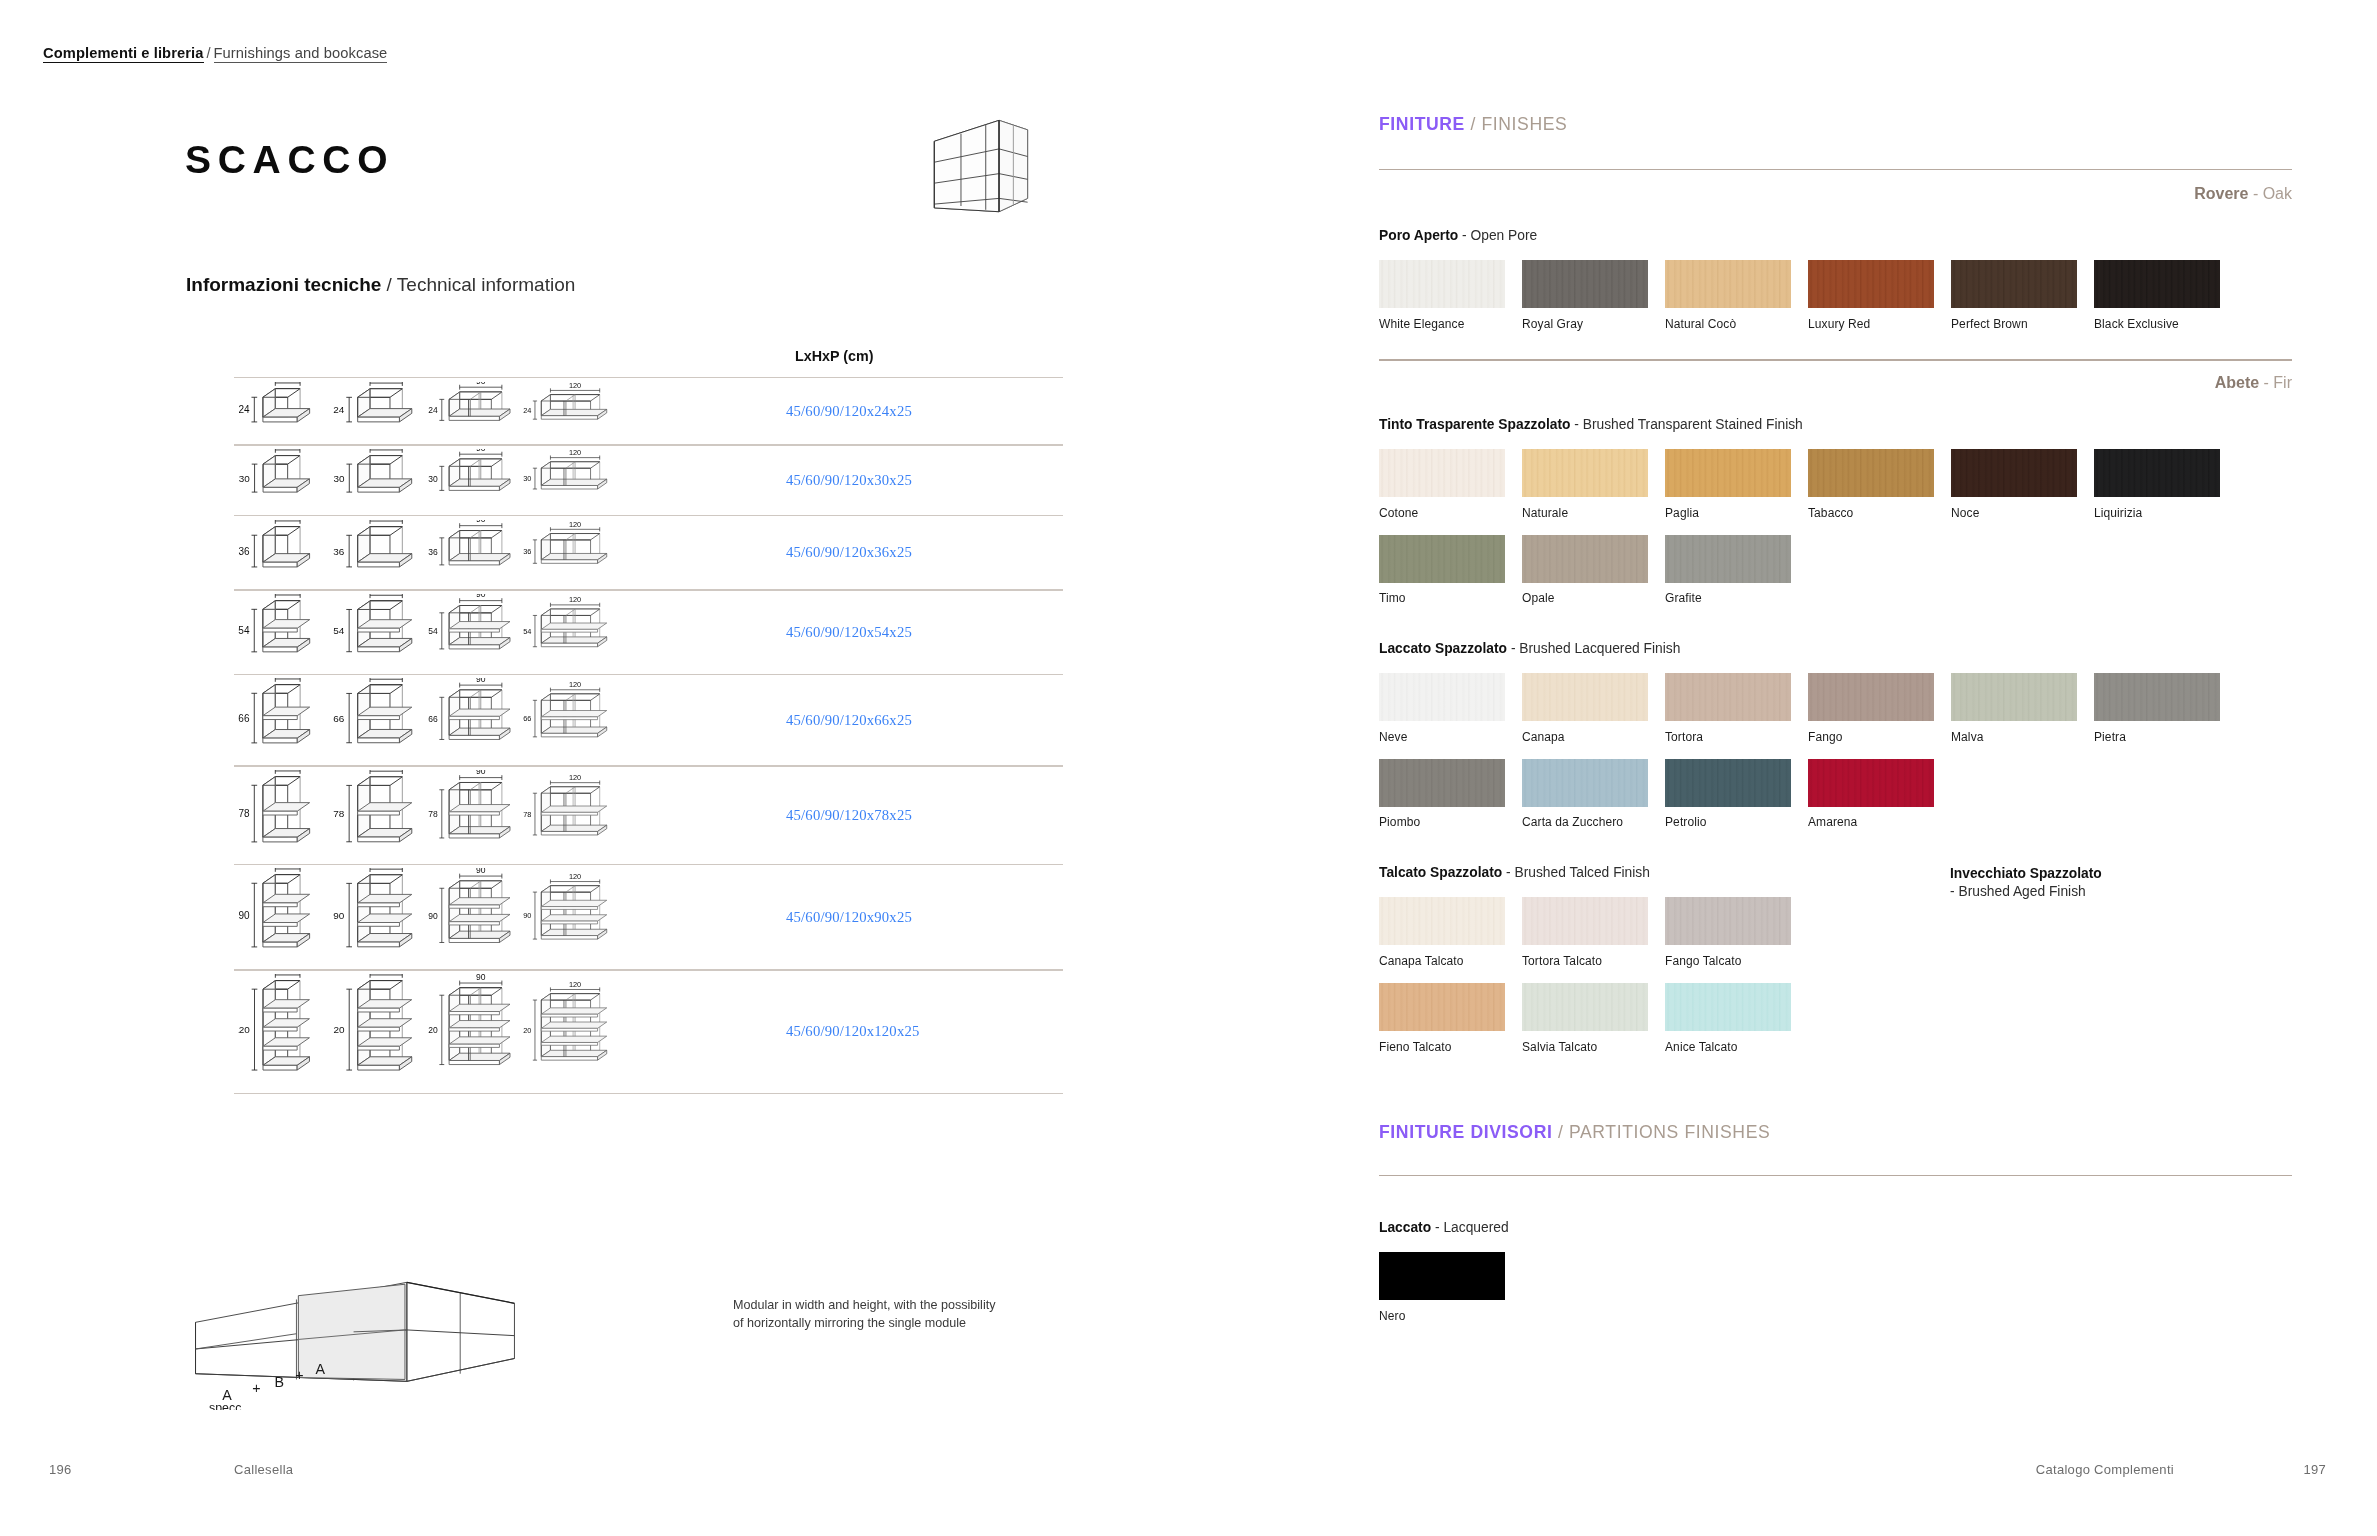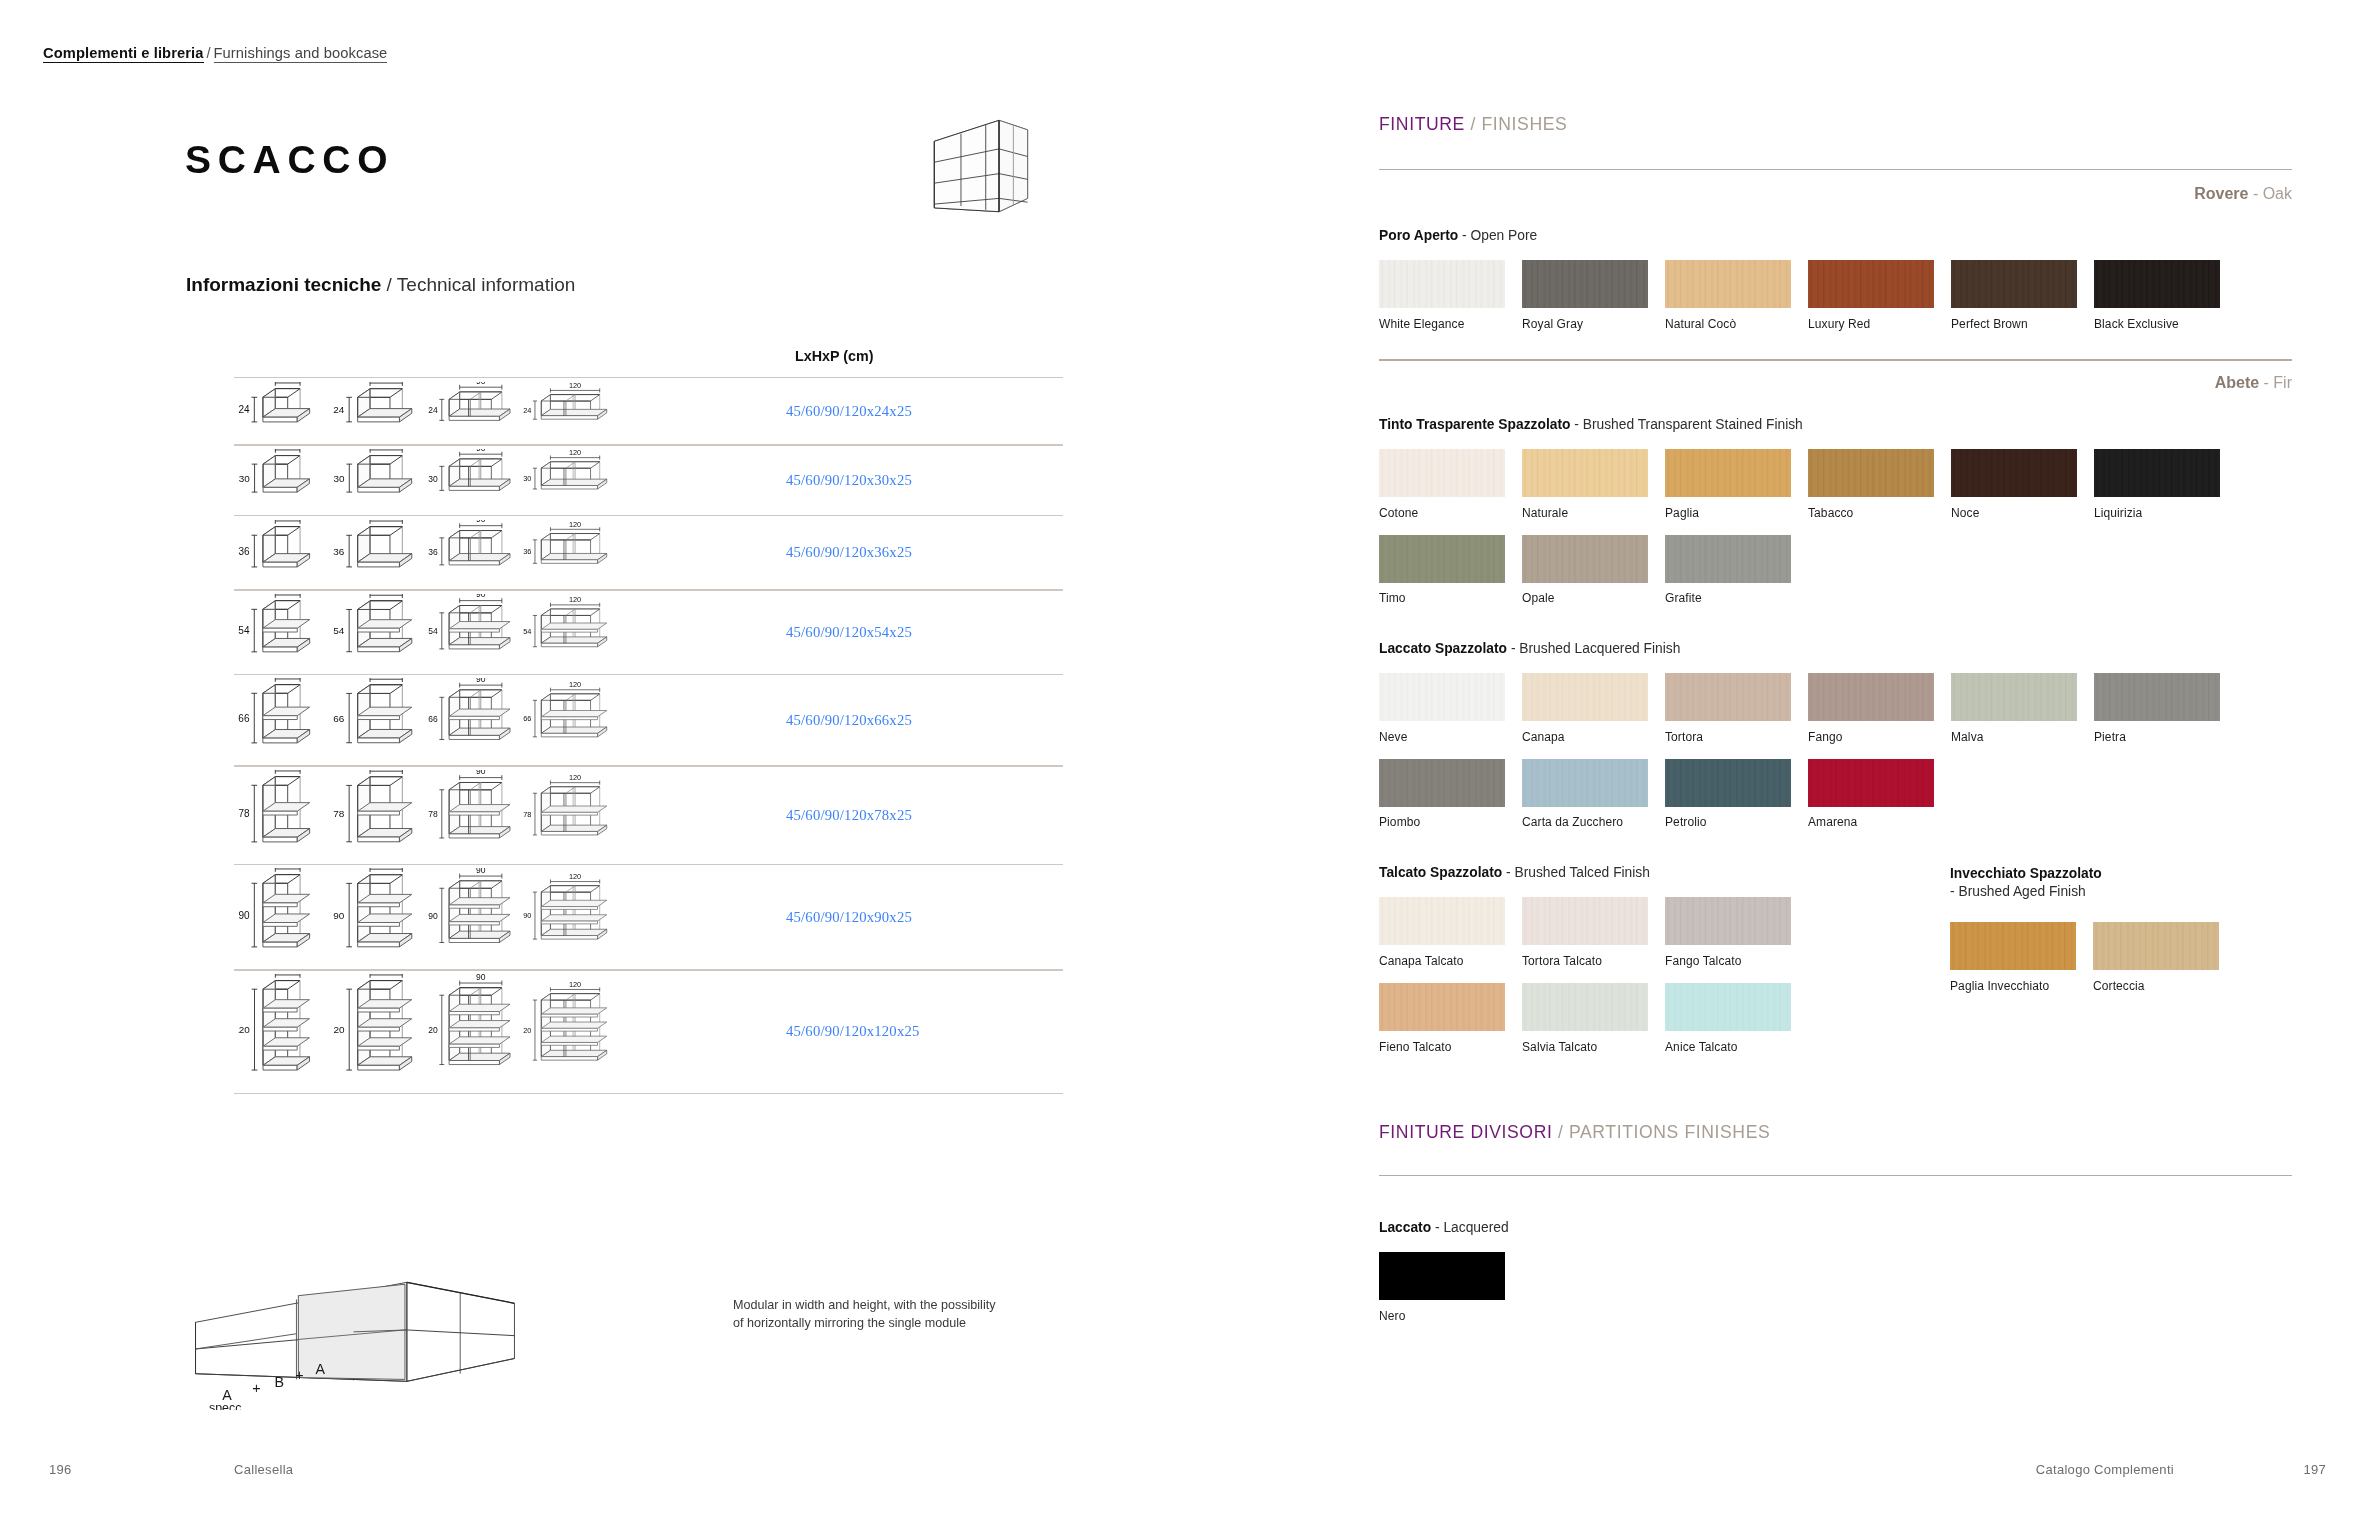--- a/index.html
+++ b/index.html
@@ -169,21 +169,21 @@
     left: 19px;
     right: 86px;
     top: 0;
   }
   .sect-head {
     font-size: 17.6px;
     letter-spacing: 0.6px;
     margin: 0;
     white-space: nowrap;
   }
-  .sect-head b { font-weight: normal; color: #701a75; }
+  .sect-head b { font-weight: bold; color: #8b5cf6; }
   .sect-head span { color: #a99c91; font-weight: normal; }
 
   .rule {
     height: 1.4px;
     background: #b7aaa0;
     width: 100%;
   }
   .wood-label {
     text-align: right;
     font-size: 16px;
@@ -1471,34 +1471,20 @@
                 <div class="sw-name">Anice Talcato</div>
               </div>
             </div>
         </div>
         <div class="col-right-inv">
           <div class="inv-head">
             <b>Invecchiato Spazzolato</b>
             <span>- Brushed Aged Finish</span>
           </div>
           <div style="height:21px"></div>
-          <div class="sw-grid">
-              <div class="sw-cell">
-                <div class="sw-chip" style="background: rgb(205, 149, 72);">
-                  <div class="grain" style="background-image: repeating-linear-gradient(90deg, rgba(183, 127, 51, 0) 0px, rgba(183, 127, 51, 0) 1.9px, rgba(183, 127, 51, 0.4) 2.9px, rgba(183, 127, 51, 0) 4.8px, rgba(183, 127, 51, 0) 8.6px, rgba(183, 127, 51, 0.267) 9.5px, rgba(183, 127, 51, 0) 12.4px);"></div>
-                </div>
-                <div class="sw-name">Paglia Invecchiato</div>
-              </div>
-              <div class="sw-cell">
-                <div class="sw-chip" style="background: rgb(212, 185, 142);">
-                  <div class="grain" style="background-image: repeating-linear-gradient(90deg, rgba(194, 164, 116, 0) 0px, rgba(194, 164, 116, 0) 1.9px, rgba(194, 164, 116, 0.4) 2.9px, rgba(194, 164, 116, 0) 4.8px, rgba(194, 164, 116, 0) 8.6px, rgba(194, 164, 116, 0.267) 9.5px, rgba(194, 164, 116, 0) 12.4px);"></div>
-                </div>
-                <div class="sw-name">Corteccia</div>
-              </div>
-            </div>
         </div>
       </div>
 
       <div style="height:53px"></div>
       <div class="sect-head">
         <b>FINITURE DIVISORI</b>
         <span>/</span>
         <span>PARTITIONS FINISHES</span>
       </div>
       <div style="height:32px"></div>

